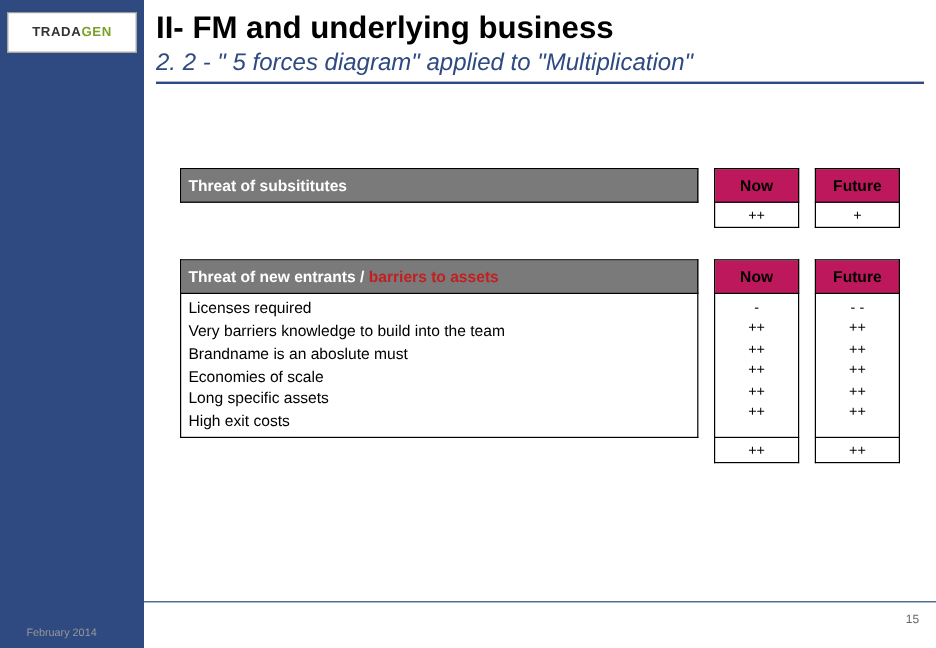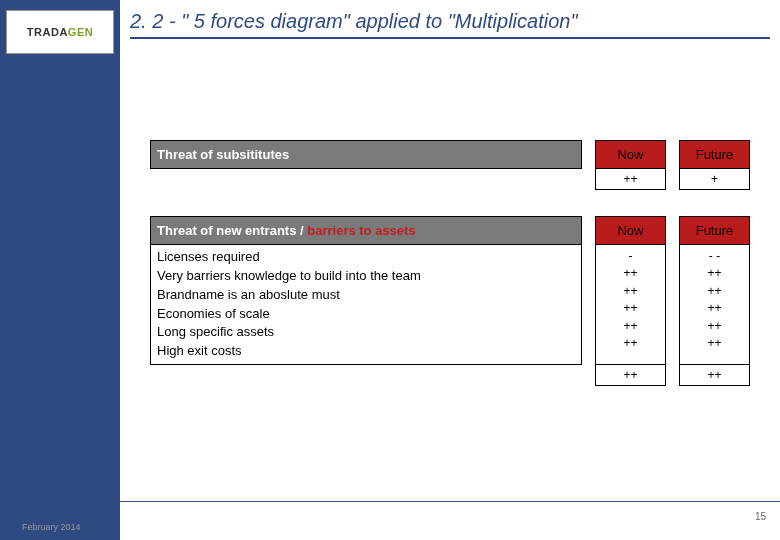--- a/index.html
+++ b/index.html
@@ -13,21 +13,21 @@
   }
   .sidebar {
     position: absolute;
     left: 0; top: 0;
     width: 120px; height: 540px;
     background: #2e4a80;
   }
   .logo {
     position: absolute;
     left: 6px; top: 10px;
-    width: 108px; height: 44px;
+    width: 108px; height: 34px;
     background: #fff;
     border: 1px solid #999;
     font-size: 9px;
     display: flex;
     flex-direction: column;
     align-items: center;
     justify-content: center;
     color: #333;
   }
   .logo .brand {
@@ -69,22 +69,22 @@
     vertical-align: middle;
   }
   .hdr-row td.threat {
     background: #7a7a7a;
     color: #fff;
     font-weight: bold;
     padding: 6px 6px;
   }
   .hdr-row td.threat .barriers { color: #c41e1e; }
   .hdr-row td.colhead {
-    background: #b91c1c;
-    font-weight: normal;
+    background: #be185d;
+    font-weight: bold;
     text-align: center;
     width: 70px;
   }
   td.val {
     text-align: center;
     width: 70px;
     font-size: 12px;
   }
   td.desc { }
   .spacer { width: 14px; border: none !important; }
@@ -115,20 +115,21 @@
 
 <div class="sidebar"></div>
 
 <div class="logo">
   <div class="brand">
     <span>TRADA</span><span class="accent">GEN</span>
   </div>
 </div>
 
 <div class="header">
+  <div class="title">II-   FM and underlying business</div>
   <div class="subtitle">2. 2 - " 5 forces diagram" applied to "Multiplication"</div>
 </div>
 
 <div class="content">
 
   <table>
     <tbody>
         <tr class="hdr-row">
       <td class="threat">Threat of subsititutes</td>
       <td class="spacer"></td>

